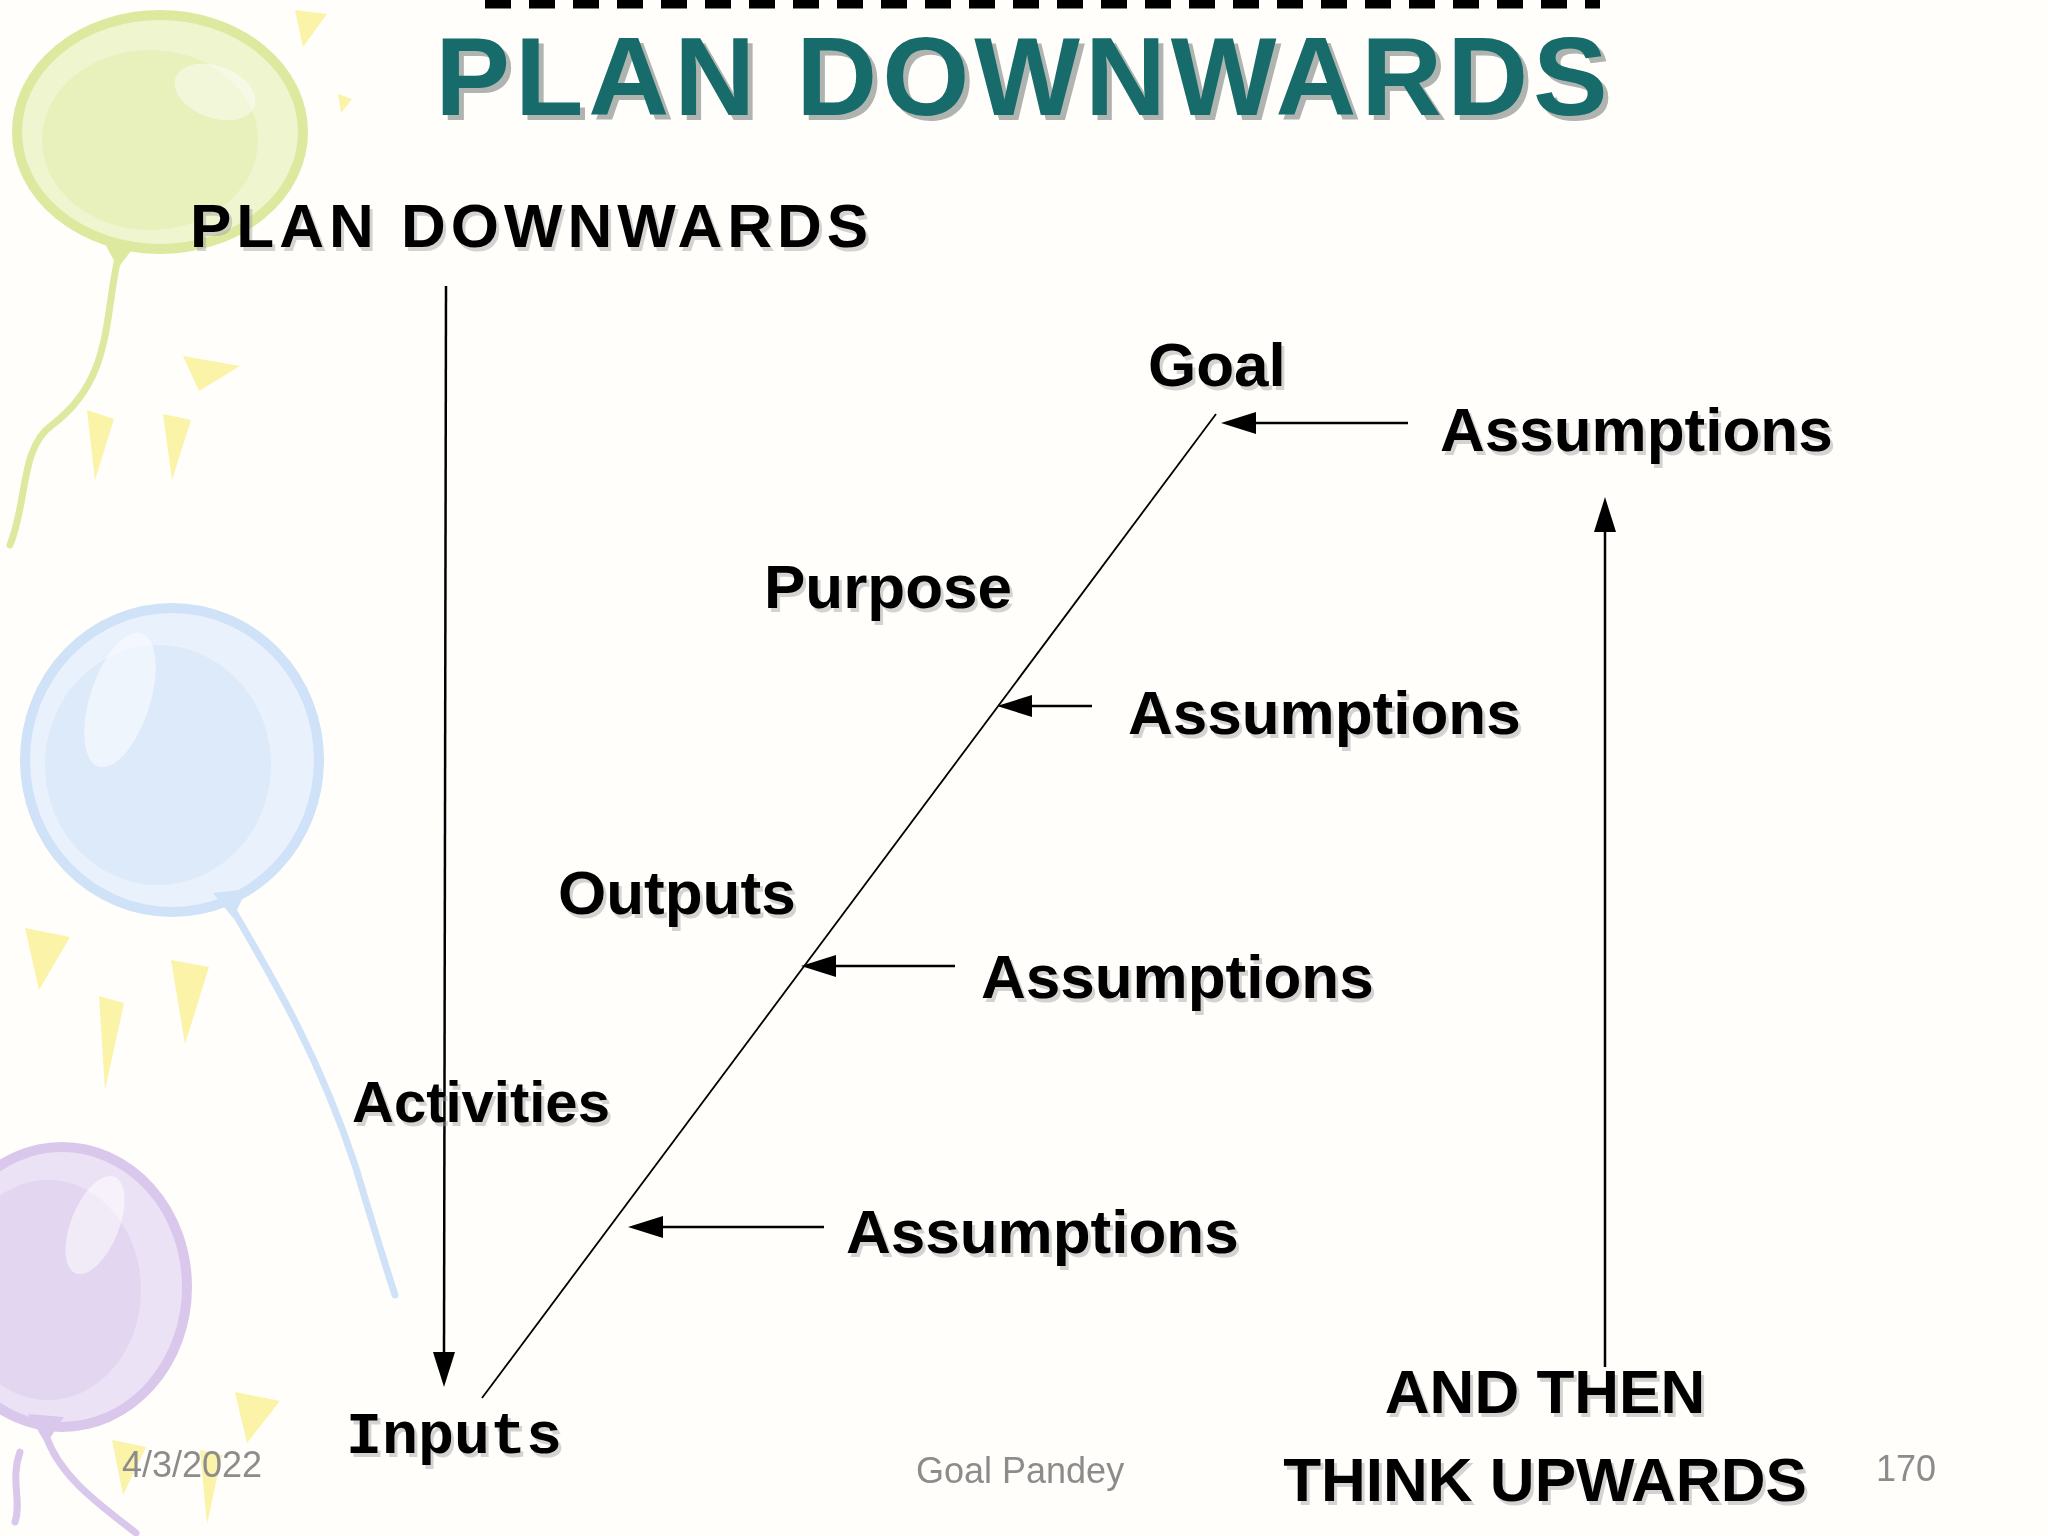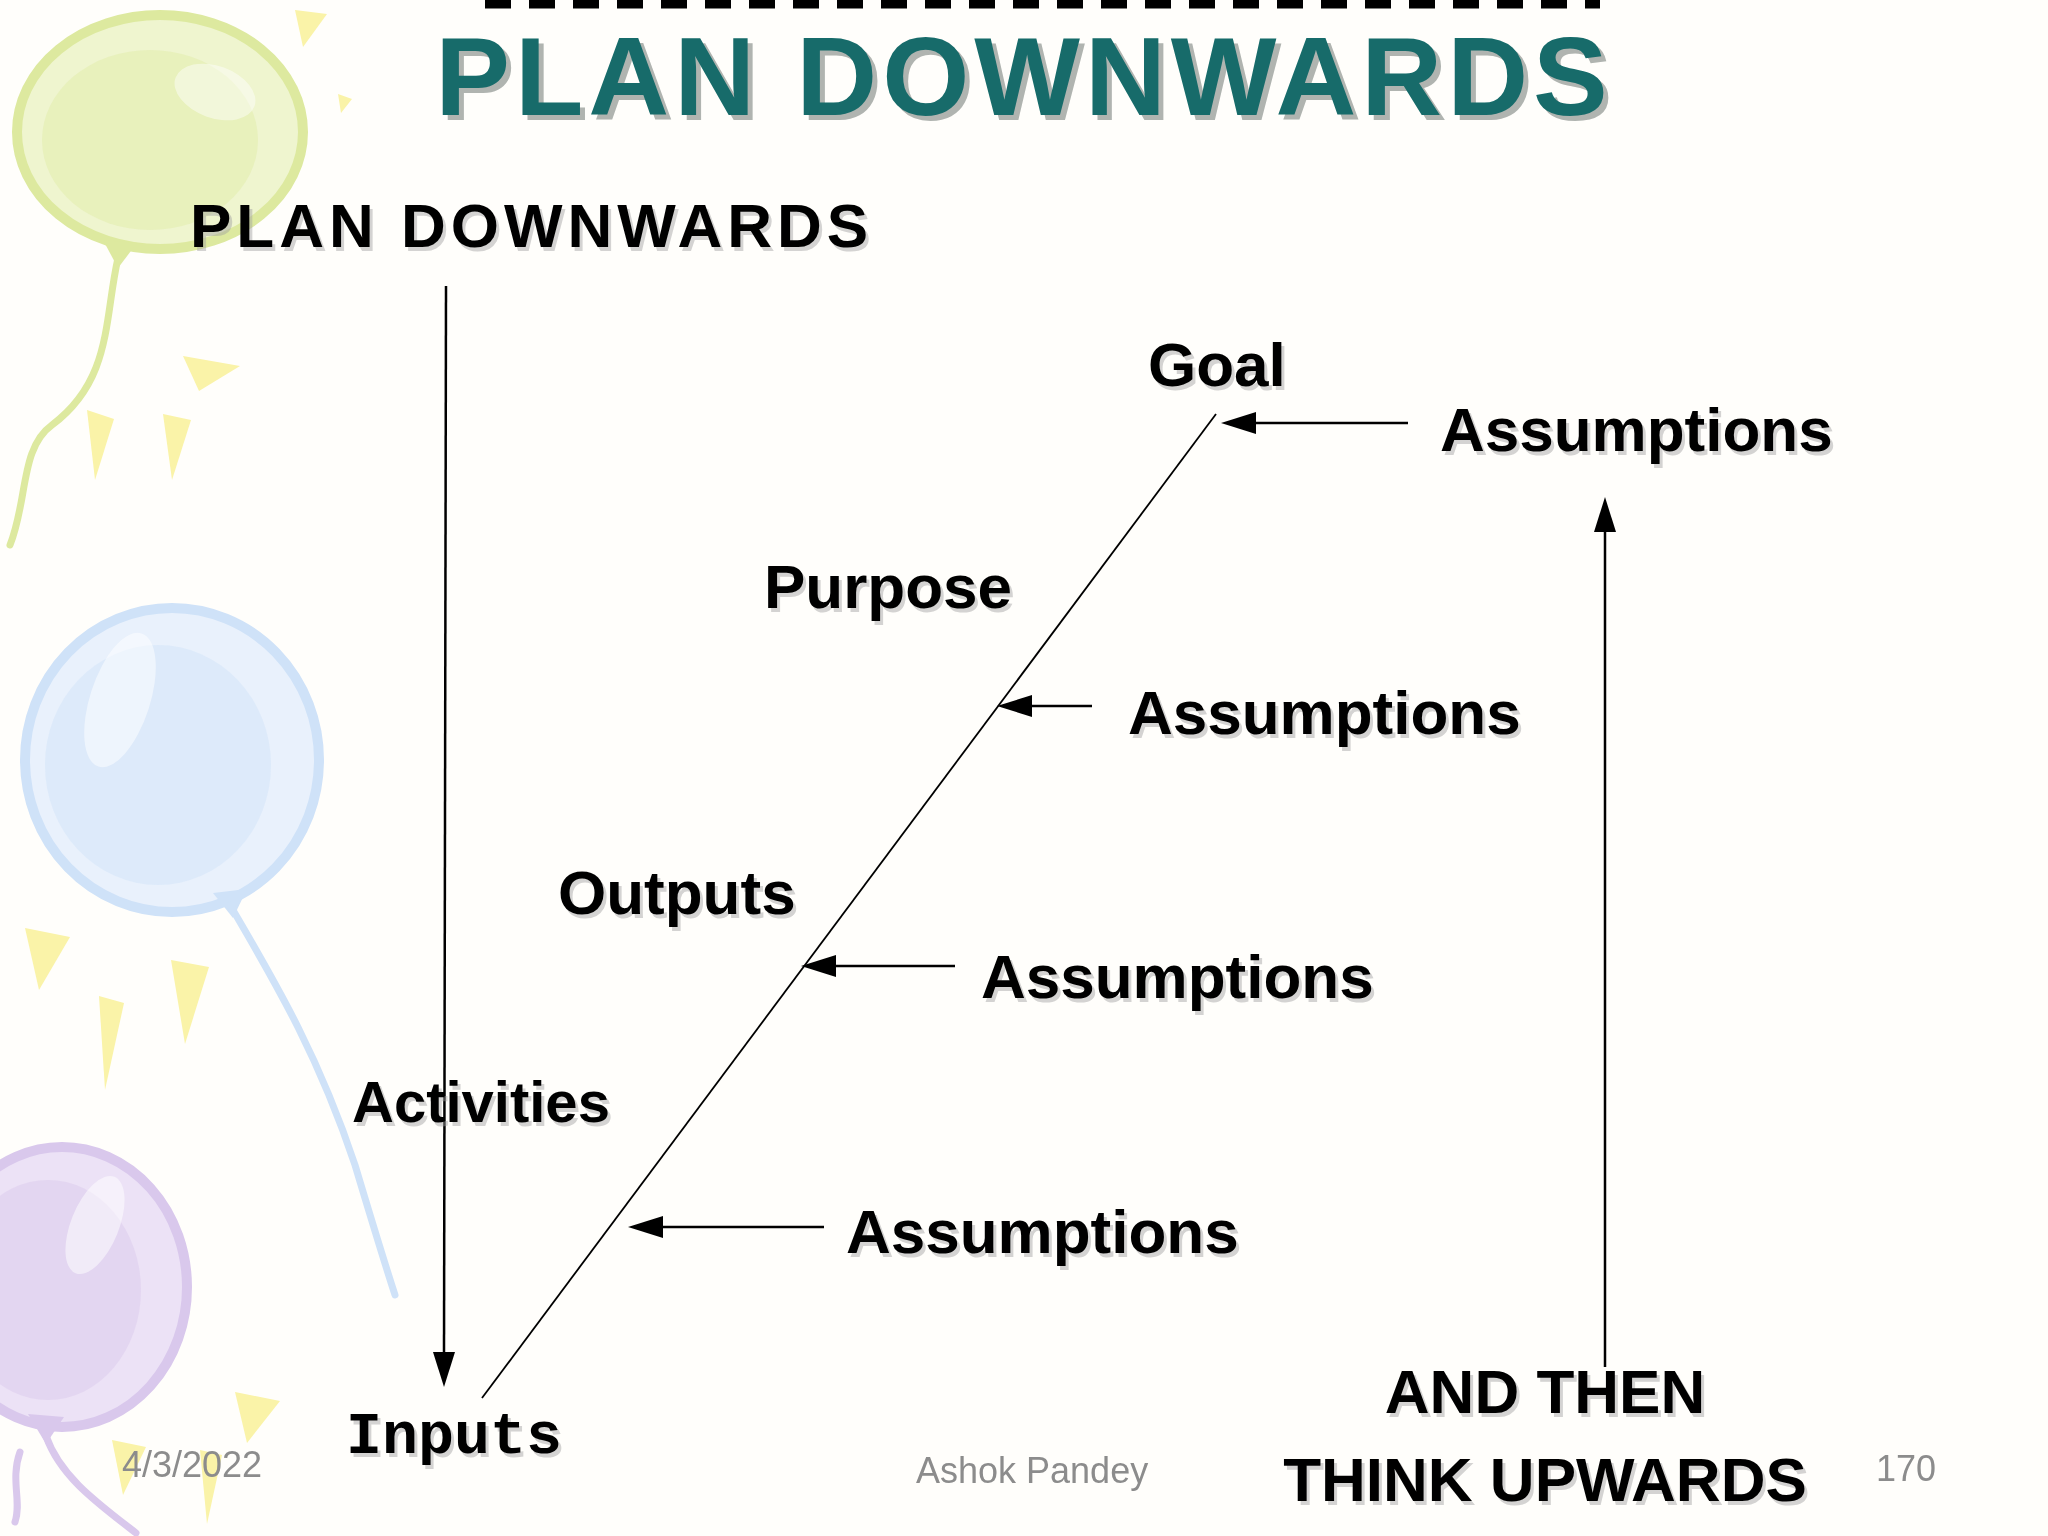--- a/index.html
+++ b/index.html
@@ -157,16 +157,16 @@
   <div class="txt diagram-label lbl-assume-2">Assumptions</div>
   <div class="txt diagram-label lbl-assume-3">Assumptions</div>
   <div class="txt diagram-label lbl-assume-4">Assumptions</div>
 
   <div class="txt think-upwards">
     <div>AND THEN</div>
     <div>THINK UPWARDS</div>
   </div>
 
   <div class="txt footer-text footer-date">4/3/2022</div>
-  <div class="txt footer-text footer-author">Ashok Pandey</div>
+  <div class="txt footer-text footer-author">Goal Pandey</div>
   <div class="txt footer-text footer-page">170</div>
 
 </div>
 
 </body></html>

